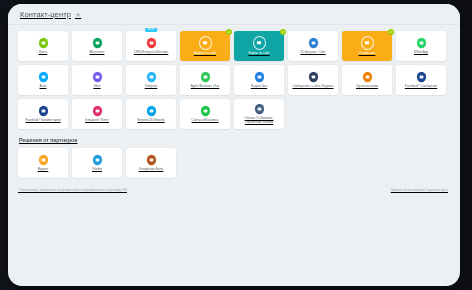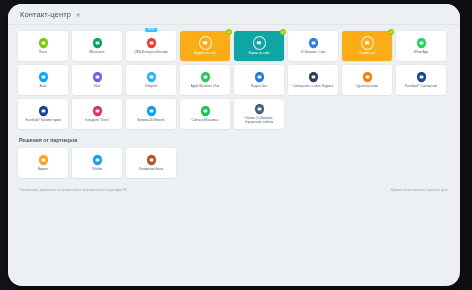--- a/index.html
+++ b/index.html
@@ -22,20 +22,21 @@
   }
 
   
   .window{
     position:absolute;left:8px;top:4px;
     width:452px;height:282px;
     background:#edf0f3;
     border-radius:14px;
     overflow:hidden;
     box-shadow:0 2px 10px rgba(0,0,0,.35);
+    text-decoration:underline;
   }
 
   
   .header{
     height:20px;
     display:flex;align-items:center;
     padding:0 0 0 12px;
     border-bottom:1px solid #e1e5ea;
     background:#edf0f3;
   }

